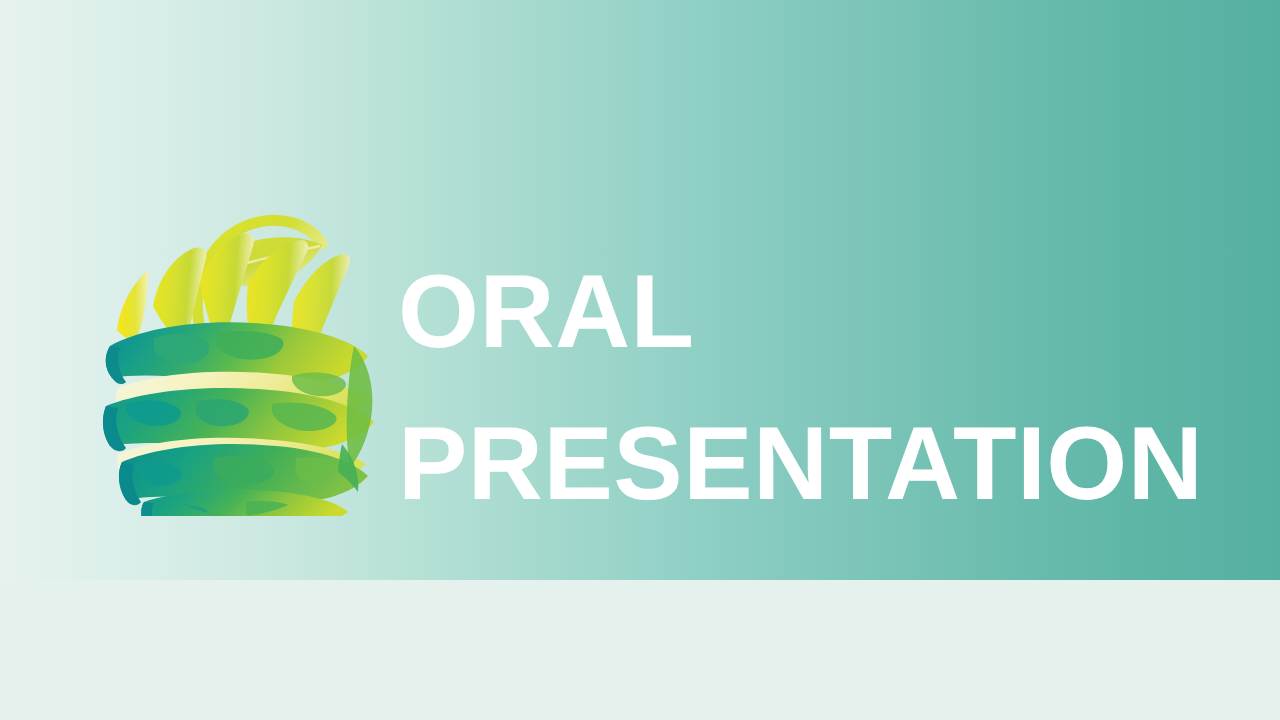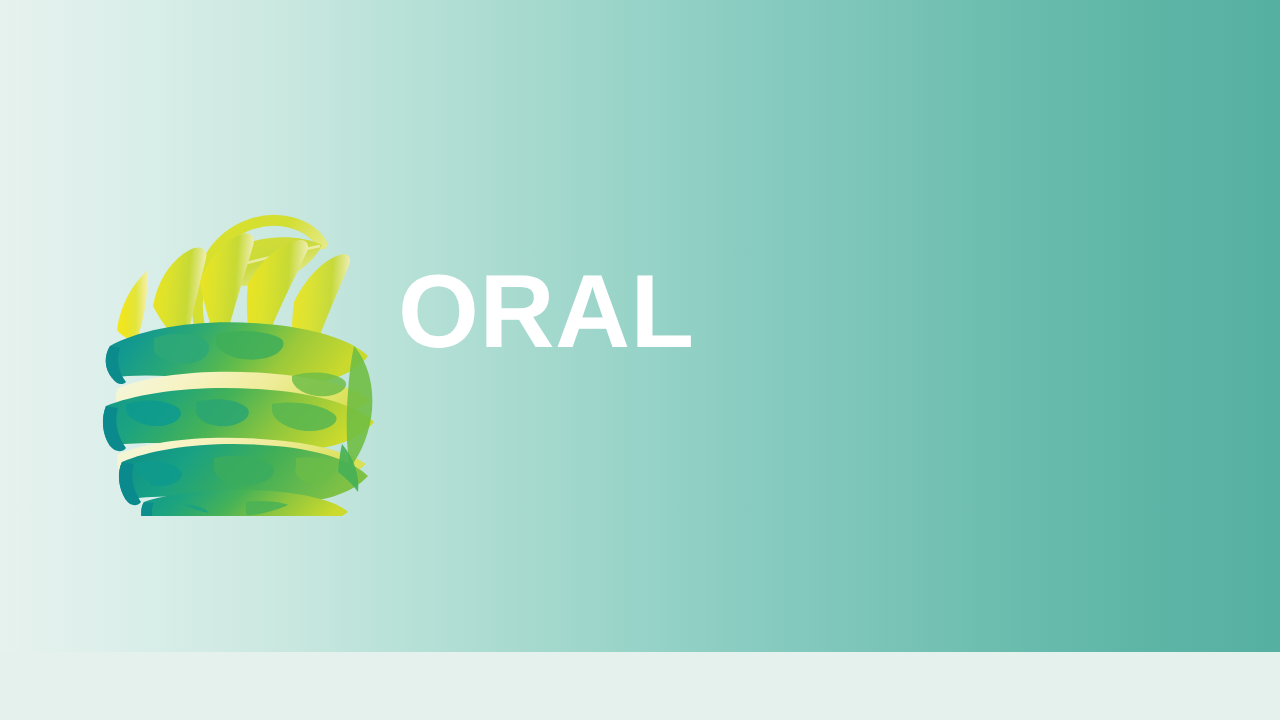--- a/index.html
+++ b/index.html
@@ -12,21 +12,21 @@
   }
 
   body {
     font-family: "Liberation Sans", sans-serif;
     background: #E4F1ED;
   }
 
   #slide {
     position: relative;
     width: 1280px;
-    height: 652px;
+    height: 580px;
     background: linear-gradient(
       to right,
       #E6F2EE 0%,
       #DCEFEA 9%,
       #CDE9E2 20%,
       #B5E0D6 33%,
       #A3D8CD 43%,
       #97D3C8 50%,
       #8ACCC1 58%,
       #7AC4B7 69%,
@@ -285,15 +285,16 @@
         <path d="M258 140 C 272 156, 278 180, 276 204 C 274 226, 266 246, 254 262
                  C 250 240, 250 210, 252 186 C 253 170, 255 154, 258 140 Z" fill="#6FBE44" opacity="0.9"></path>
         <path d="M246 238 C 258 252, 264 270, 262 286 C 258 280, 250 272, 242 266
                  C 243 256, 244 246, 246 238 Z" fill="#45B056" opacity="0.9"></path>
       </g>
     </svg>
   </div>
 
   <div id="title-block">
     <div class="title-line">ORAL</div>
+    <div class="title-line">PRESENTATION</div>
   </div>
 
 </div>
 
 </body></html>

